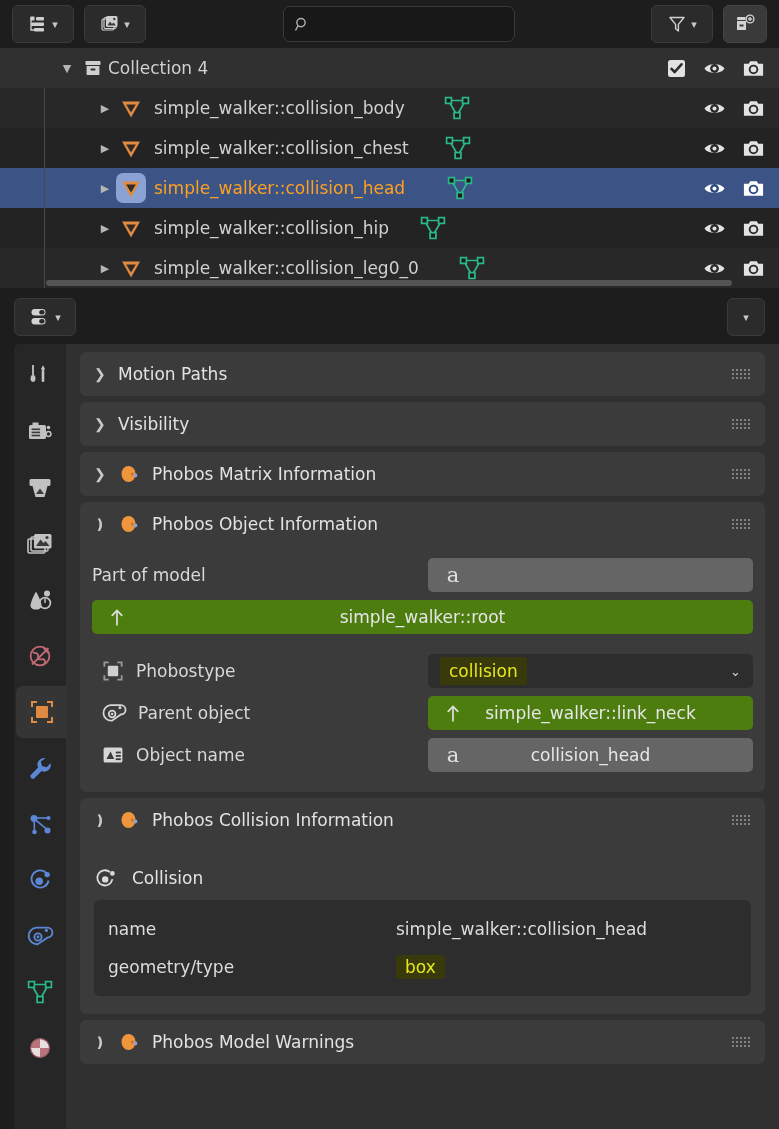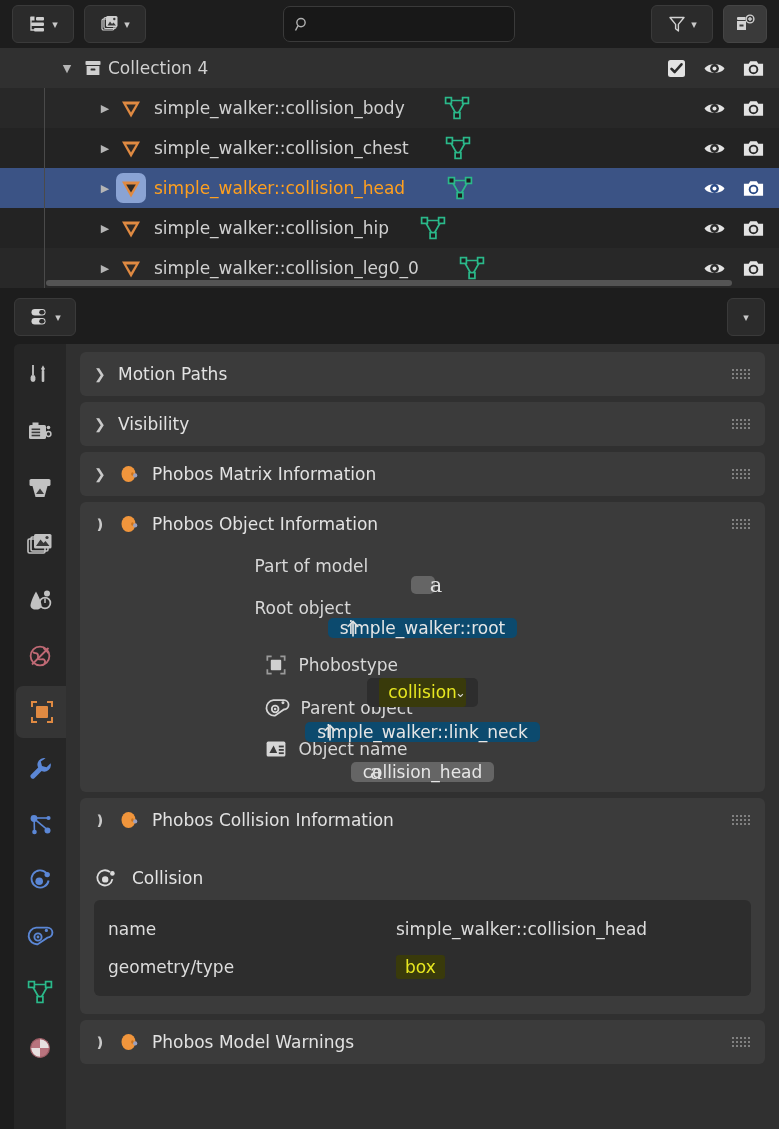--- a/index.html
+++ b/index.html
@@ -103,28 +103,28 @@
   .grip {
     margin-left:auto; width:20px; height:12px;
     background-image: radial-gradient(#8d8d8d 45%, transparent 46%);
     background-size:4px 4px; opacity:.85;
   }
   .panel-body {
     background:#3b3b3b; border-radius:0 0 6px 6px; padding:10px 0 14px 0;
   }
 
   .frow {
-    display:flex; align-items:center; height:38px; padding:0 12px; margin-bottom:4px; gap:0;flex-direction:column;
+    display:flex; align-items:center; height:38px; padding:0 12px; margin-bottom:4px; gap:0;
   }
   .flabel {
     font-size:17px; color:#d8d8d8; display:flex; align-items:center; gap:10px;
     width:336px; flex:0 0 auto;
   }
   .fval {
-    flex:1 1 auto; height:34px; border-radius:5px; background:#0c4a6e;
+    flex:1 1 auto; height:34px; border-radius:5px; background:#4d7c0f;
     display:flex; align-items:center; justify-content:center; gap:12px;
     font-size:17px; color:#e6e6e6; position:relative; padding:0 12px;
   }
   .fval.lighter { background:#656565; }
   .fval.dropdown {
     background:#2d2d2d; justify-content:flex-start; padding:0 12px;
   }
   .tagpill {
     background:#393a0b; color:#e7e720; padding:2px 9px; border-radius:3px;
     font-size:17px; line-height:1.45;
@@ -660,23 +660,20 @@
               <div class="fval lighter">
                 <span class="lead-ico" style="position: absolute; left: 12px;">
                   <svg width="26" height="26" viewBox="0 0 26 26">
                     <text x="13" y="20" font-family="DejaVu Serif, serif" font-size="21" fill="#e0e0e0" text-anchor="middle">a</text>
                   </svg>
                 </span>
                 <span></span>
               </div>
             </div>
             <div class="frow">
-              <div class="flabel">
-                <span>Root object</span>
-              </div>
               <div class="fval">
                 <span class="lead-ico" style="position: absolute; left: 12px;">
                   <svg width="26" height="26" viewBox="0 0 26 26">
                     <path d="M13 21.5 V6.8" stroke="#e0e0e0" stroke-width="1.7" fill="none"></path>
                     <path d="M8.2 11.4 L13 6.4 L17.8 11.4" fill="none" stroke="#e0e0e0" stroke-width="1.7" stroke-linecap="round"></path>
                   </svg>
                 </span>
                 <span>simple_walker::root</span>
               </div>
             </div>

